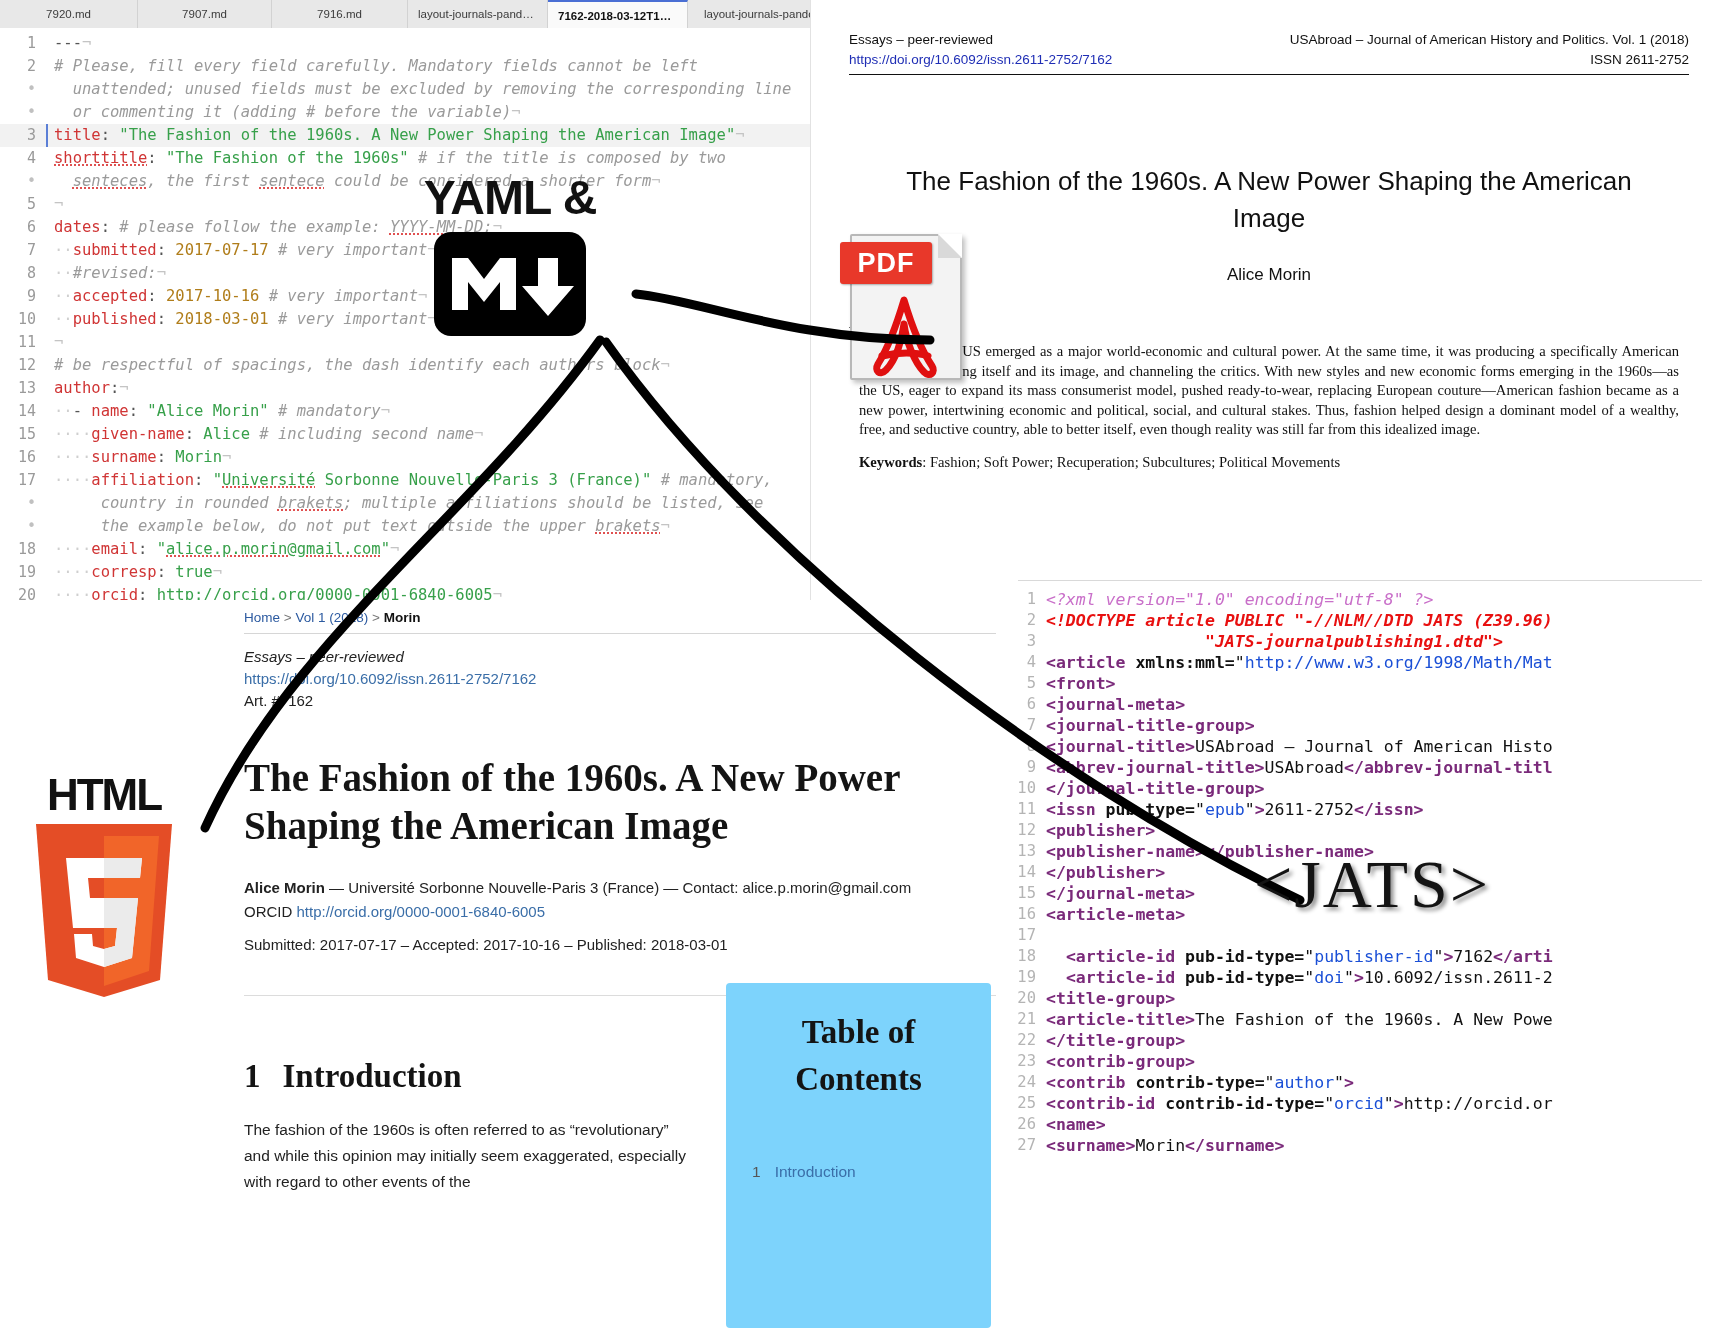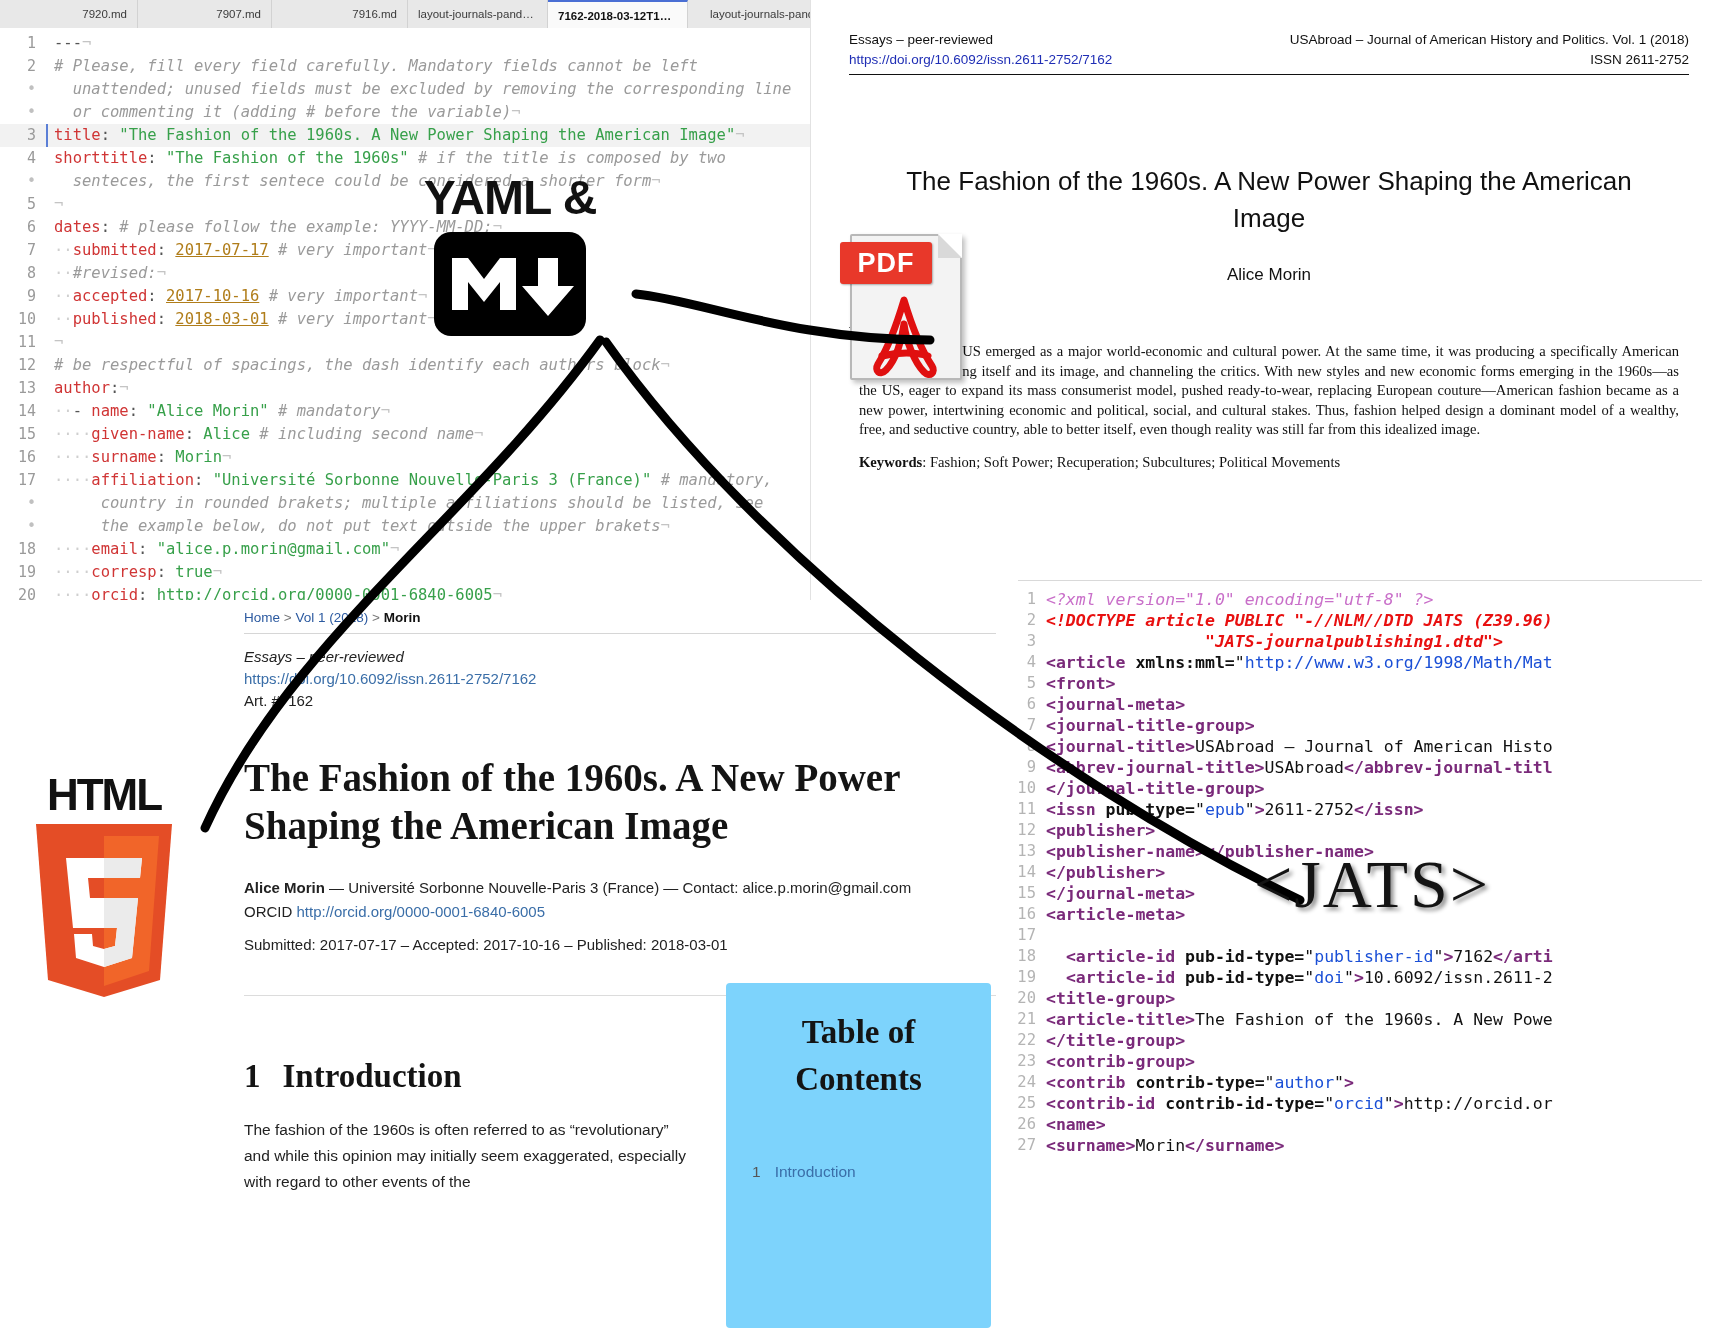--- a/index.html
+++ b/index.html
@@ -15,21 +15,21 @@
   #editor {
     position: absolute; left: 0; top: 0; width: 880px; height: 600px;
     background: #ffffff; overflow: hidden;
   }
   #tabbar {
     display: flex; height: 28px; background: #e8e8e8;
     border-bottom: 1px solid #c8c8c8;
   }
   .tab {
     flex: 0 0 auto; padding: 0 10px; height: 28px; line-height: 28px;
-    font-size: 11.5px; color: #3b3b3b; text-align: right;
+    font-size: 11.5px; color: #3b3b3b; text-align: center;
     border-right: 1px solid #d2d2d2; background: #e8e8e8;
     white-space: nowrap; overflow: hidden; text-overflow: ellipsis;
     max-width: 150px;
   }
   .tab.active { background: #fafafa; color: #111; font-weight: bold;
     border-top: 2px solid #4a6fd4; }
   .tab.w1 { width: 138px; } .tab.w2 { width: 134px; } .tab.w3 { width: 136px; }
   .tab.w4 { width: 140px; } .tab.w5 { width: 140px; } .tab.w6 { width: 152px; }
 
   #code {
@@ -42,26 +42,26 @@
   .cl.hl { background: #f2f2f2; }
   .gut {
     width: 46px; flex: 0 0 46px; text-align: right; padding-right: 10px;
     color: #9a9a9a; font-size: 15px; user-select: none;
   }
   .gut.dot { color: #c0c0c0; }
   .ct { flex: 1 1 auto; padding-left: 8px; }
   .cl.hl .ct { box-shadow: inset 2px 0 0 #5b7fd6; }
   .k { color: #d03535; }      
   .s { color: #37a04a; }      
-  .n { color: #b07d1a; text-decoration: underline; }      
+  .n { color: #b07d1a; }      
   .c { color: #9a9a9a; font-style: italic; }  
   .p { color: #555; }         
   .ws { color: #cfcfcf; }     
   .eol { color: #c4c4c4; }    
-  .sq { text-decoration-style: dotted;
+  .sq { text-decoration: underline; text-decoration-style: dotted;
         text-decoration-color: #e05050; text-decoration-thickness: 1.5px; }
 
   
   #pdfpane {
     position: absolute; left: 810px; top: 0; width: 902px; height: 600px;
     background: #ffffff; border-left: 1px solid #e2e2e2;
   }
   #pdfpage {
     position: absolute; left: 14px; top: 0; width: 888px; height: 600px;
     background: #fff; padding: 30px 24px 0 24px;

